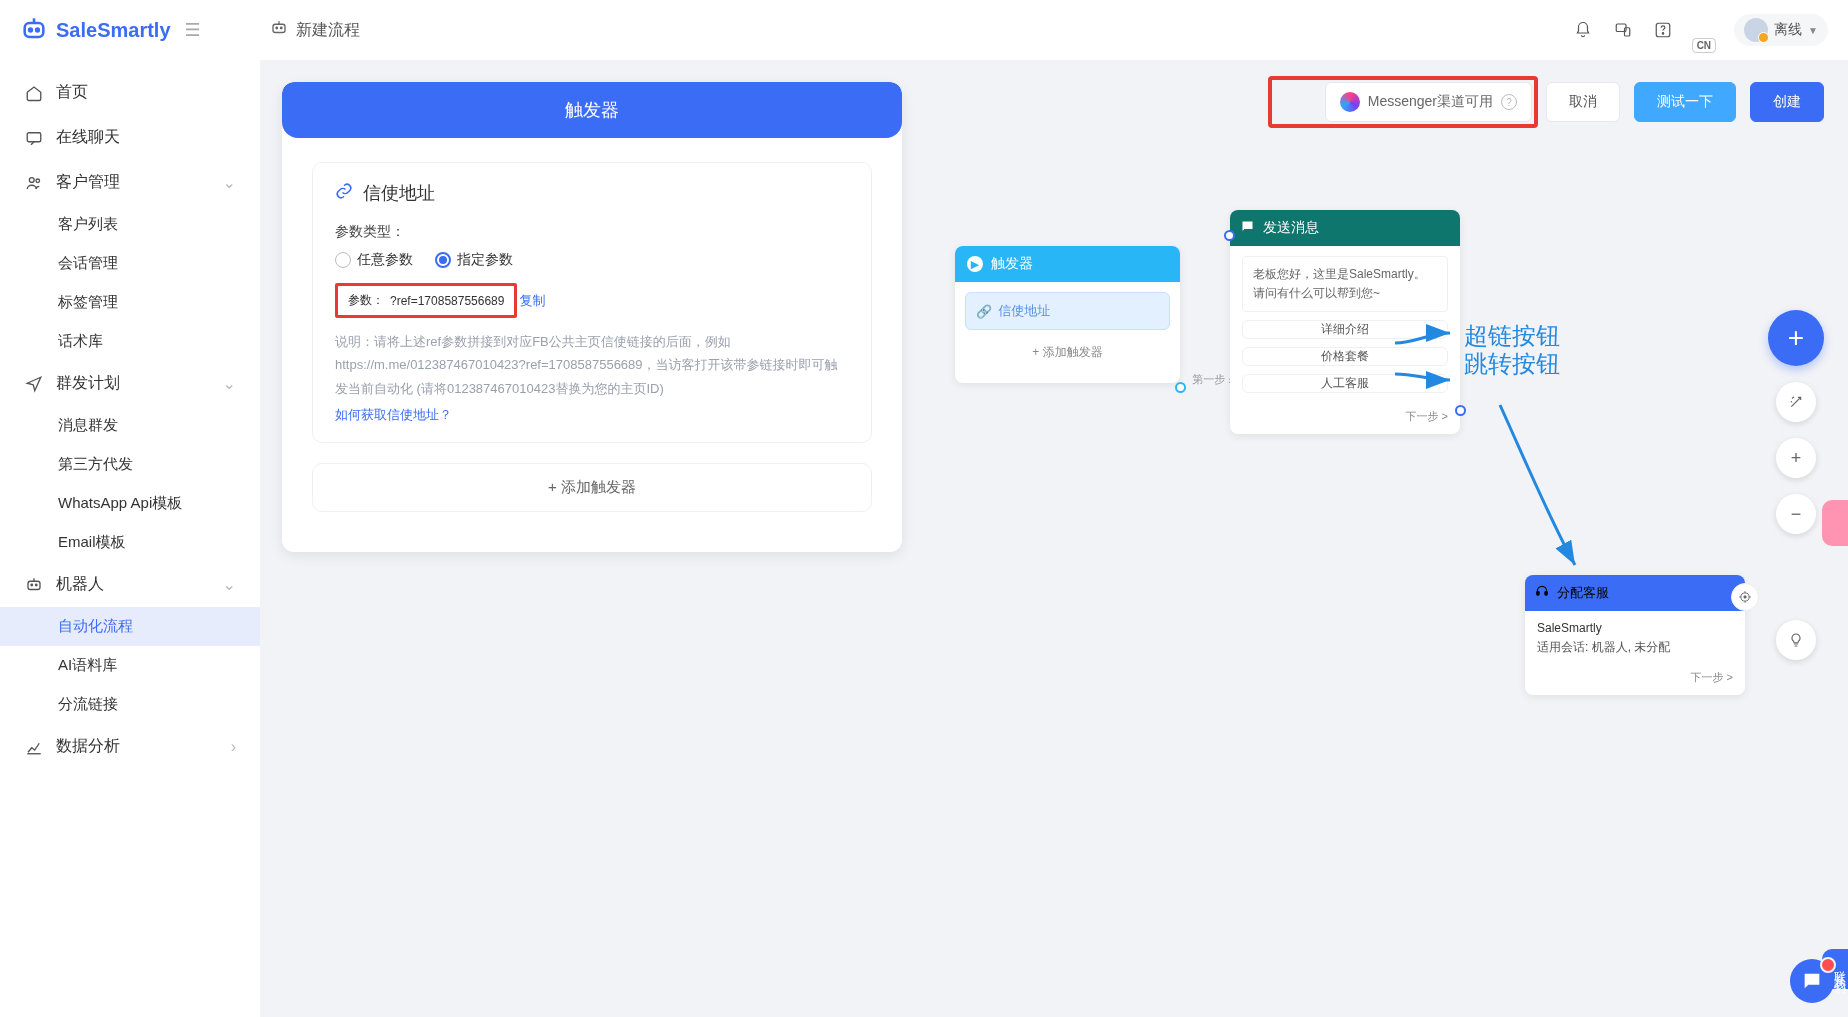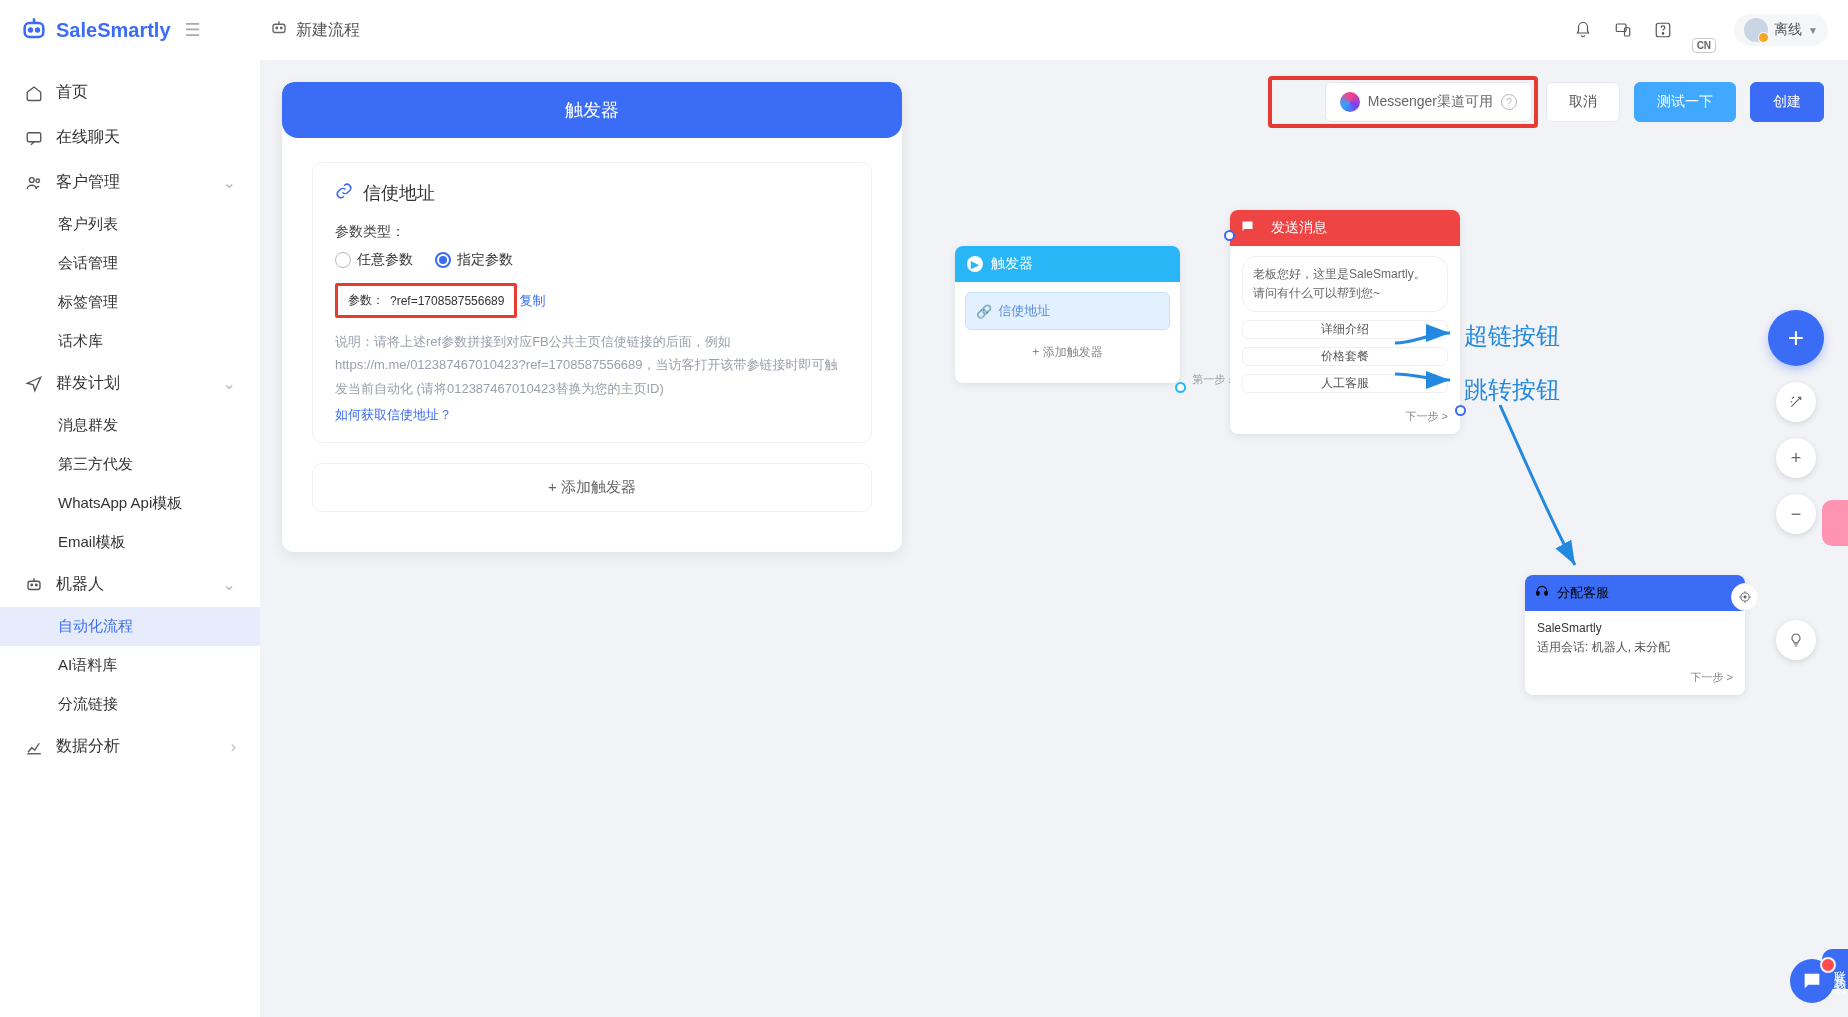--- a/index.html
+++ b/index.html
@@ -72,40 +72,40 @@
 .nt-head { background:#29b6f6; color:#fff; padding:9px 12px; border-radius:8px 8px 0 0; display:flex; align-items:center; gap:8px; font-size:14px; font-weight:500;}
 .nt-head .cico{ width:16px;height:16px;border-radius:50%;background:#fff;color:#29b6f6;font-size:11px;display:flex;align-items:center;justify-content:center;}
 .nt-body { padding:10px; }
 .nt-item { background:#e3f0ff; border:1px solid #c9e0ff; border-radius:6px; padding:9px 10px; font-size:13px; color:#5b8fe0; display:flex; align-items:center; gap:6px;}
 .nt-item .lico{color:#6aa4ee;}
 .nt-add { text-align:center; color:#888; font-size:12px; padding:14px 0 12px; cursor:pointer;}
 .nt-step { position:absolute; bottom:-4px; right:-52px; font-size:11px; color:#999; display:flex; align-items:center; gap:3px;}
 .node-trigger .port { position:absolute; right:-6px; top:136px; width:11px; height:11px; border-radius:50%; background:#fff; border:2px solid #29b6f6;}
 
 .node-msg { left:970px; top:150px; width:230px;}
-.nm-head { background:#ef4444; color:#fff; padding:9px 10px; border-radius:8px 8px 0 0; display:flex; align-items:center; gap:16px; font-size:14px; font-weight:500;}
+.nm-head { background:#0f766e; color:#fff; padding:9px 10px; border-radius:8px 8px 0 0; display:flex; align-items:center; gap:8px; font-size:14px; font-weight:500;}
 .nm-head .mico{ color:#fff; }
 .nm-body { padding:10px 12px 8px;}
-.nm-text { font-size:12px; color:#666; border:1px solid #eef0f4; border-radius:14px; padding:8px 10px; line-height:1.6;}
+.nm-text { font-size:12px; color:#666; border:1px solid #eef0f4; border-radius:4px; padding:8px 10px; line-height:1.6;}
 .nm-btn { border:1px solid #eef0f4; border-radius:6px; text-align:center; padding:0 0; margin-top:8px; font-size:12px; color:#555; cursor:pointer;}
 .nm-foot { text-align:right; padding:8px 12px 10px; font-size:11px; color:#888; display:flex; justify-content:flex-end; align-items:center; gap:3px;}
 .node-msg .port-in { position:absolute; left:-6px; top:20px; width:11px;height:11px;border-radius:50%;background:#fff;border:2px solid #3b6cf6;}
 .node-msg .port-out { position:absolute; right:-6px; bottom:18px; width:11px;height:11px;border-radius:50%;background:#fff;border:2px solid #3b6cf6;}
 
 .node-assign { left:1265px; top:515px; width:220px;}
 .na-head { background:#3b6cf6; color:#000000; padding:9px 10px; border-radius:8px 8px 0 0; display:flex; gap:8px; font-size:13px; font-weight:500;}
 .na-head .aim { position:absolute; right:-14px; top:8px; width:28px;height:28px;border-radius:50%;background:#fff; border:1px solid #eee; display:flex;align-items:center;justify-content:center; color:#666;}
 .na-body { padding:10px 12px; font-size:12px; color:#555;}
 .na-row1 { color:#333; margin-bottom:4px;}
 .na-foot { text-align:right; padding:4px 12px 10px; font-size:11px; color:#888;}
 
 
 .anno { position:absolute; color:#2389e0; font-size:24px; font-weight:500; pointer-events:none;}
 .anno1 { left:1204px; top:260px;}
-.anno2 { left:1204px; top:314px;}
+.anno2 { left:1204px; top:288px;}
 .arrow-anno { position:absolute; pointer-events:none;}
 
 
 .tool-col { position:absolute; right:24px; top:250px; display:flex; flex-direction:column; gap:16px; align-items:center;}
 .fab { width:56px; height:56px; border-radius:50%; background:#3b6cf6; color:#fff; font-size:28px; display:flex; align-items:center; justify-content:center; cursor:pointer; box-shadow:0 4px 10px rgba(59,108,246,0.35);}
 .tool { width:40px; height:40px; border-radius:50%; background:#fff; box-shadow:0 2px 6px rgba(0,0,0,0.12); display:flex; align-items:center; justify-content:center; cursor:pointer; color:#666; font-size:18px;}
 
 
 .edges { position:absolute; inset:0; pointer-events:none; z-index:1;}
 

